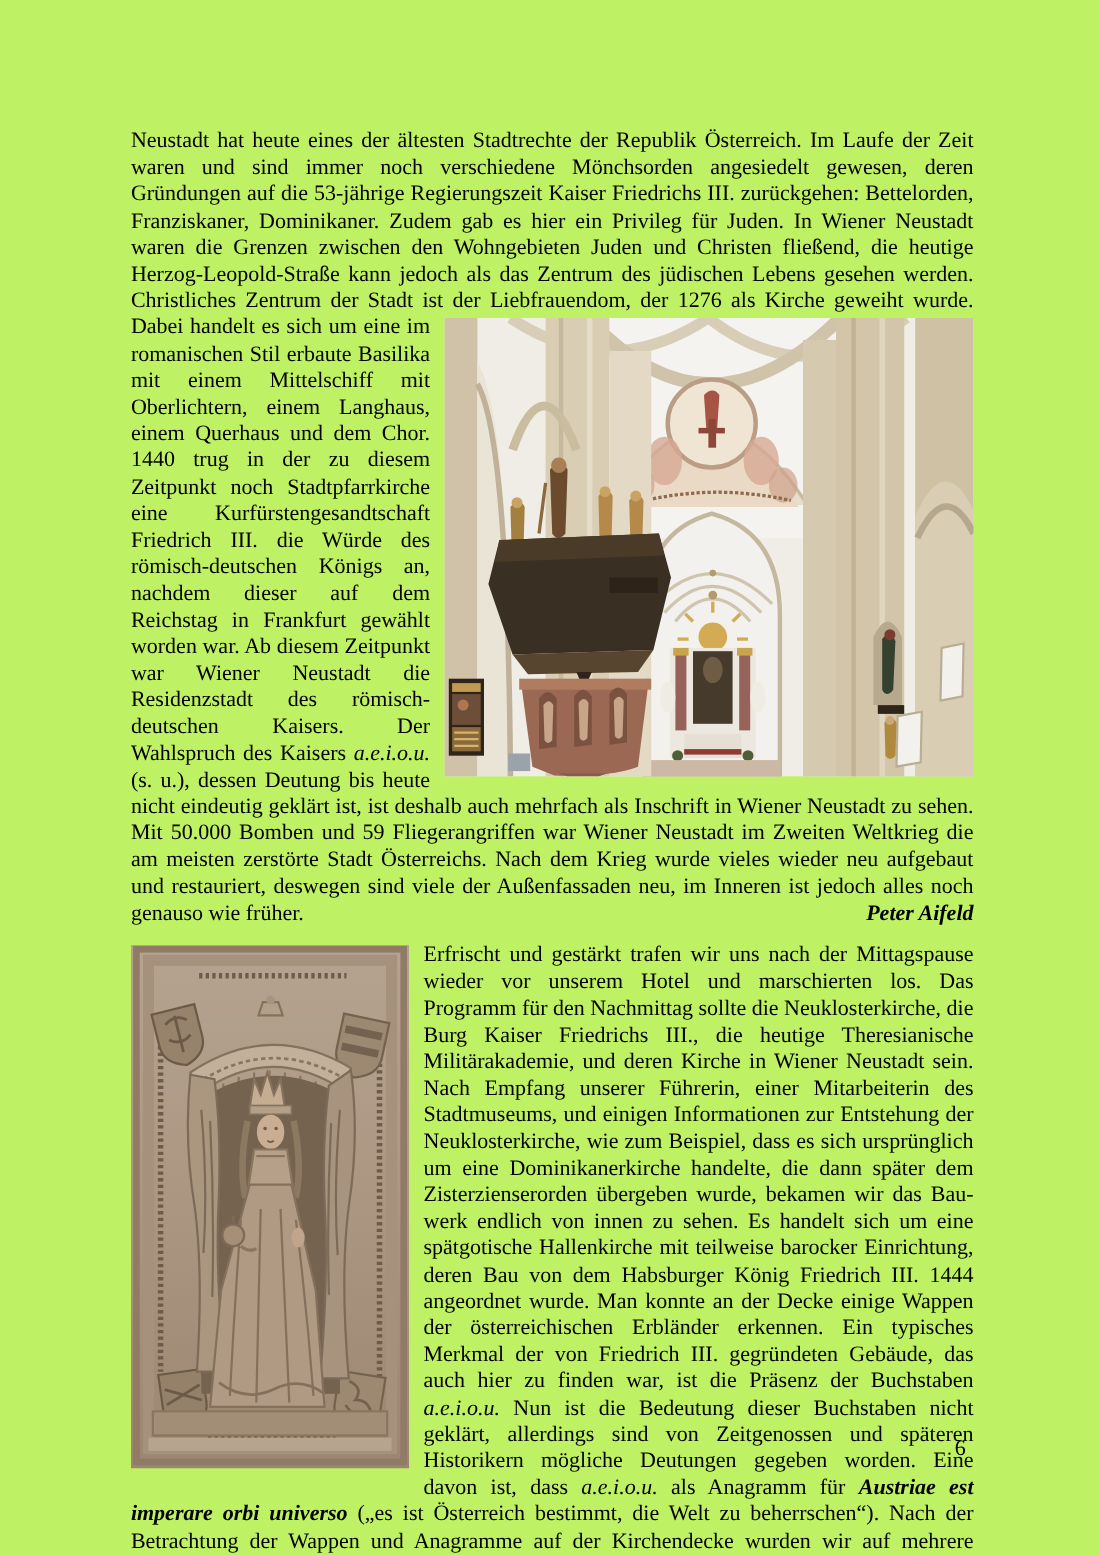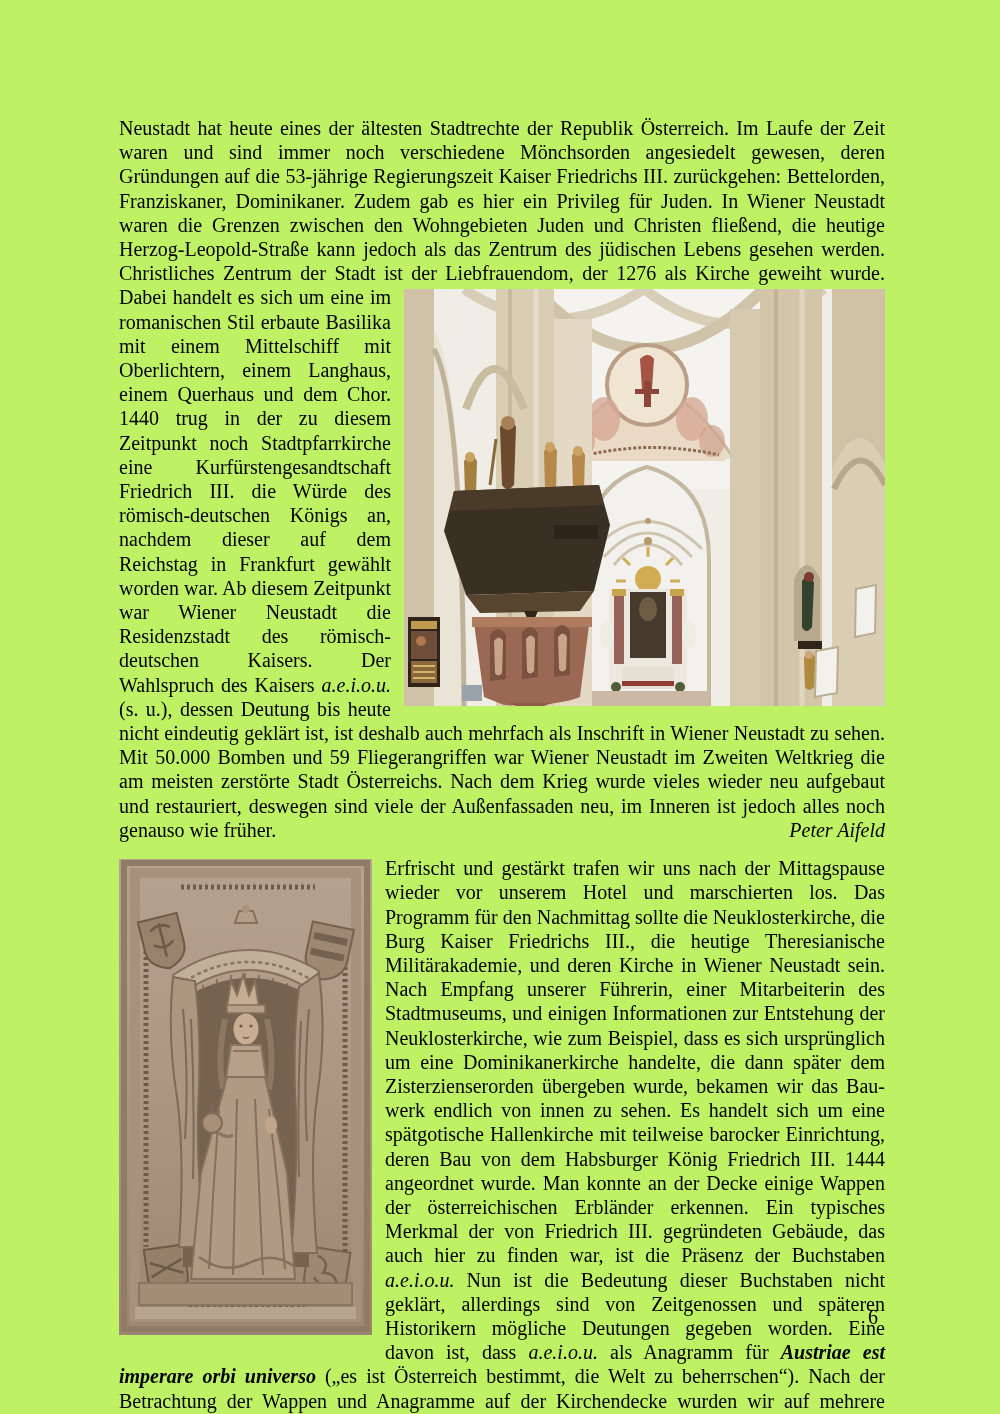--- a/index.html
+++ b/index.html
@@ -15,21 +15,21 @@
   p.body{margin:0;text-align:justify;hyphens:manual;}
   .photo-right{
     float:right;width:481px;height:417px;
     margin:4px 0 10px 13px;
   }
   .photo-left{
     float:left;width:253px;height:476px;
     margin:3px 13px 18px 0;
   }
   .photo-right svg,.photo-left svg{display:block;width:100%;height:100%;}
-  .byline-float{float:right;font-style:italic;}
+  .byline-float{float:right;font-style:italic;font-weight:bold;}
   .section2{margin-top:14px;}
   .page-number{
     position:absolute;left:868px;top:1305px;
     font-size:20px;
   }
   i.motto{font-style:italic;}
   .anagram{font-style:italic;font-weight:bold;}
 </style>
 </head>
 <body>

